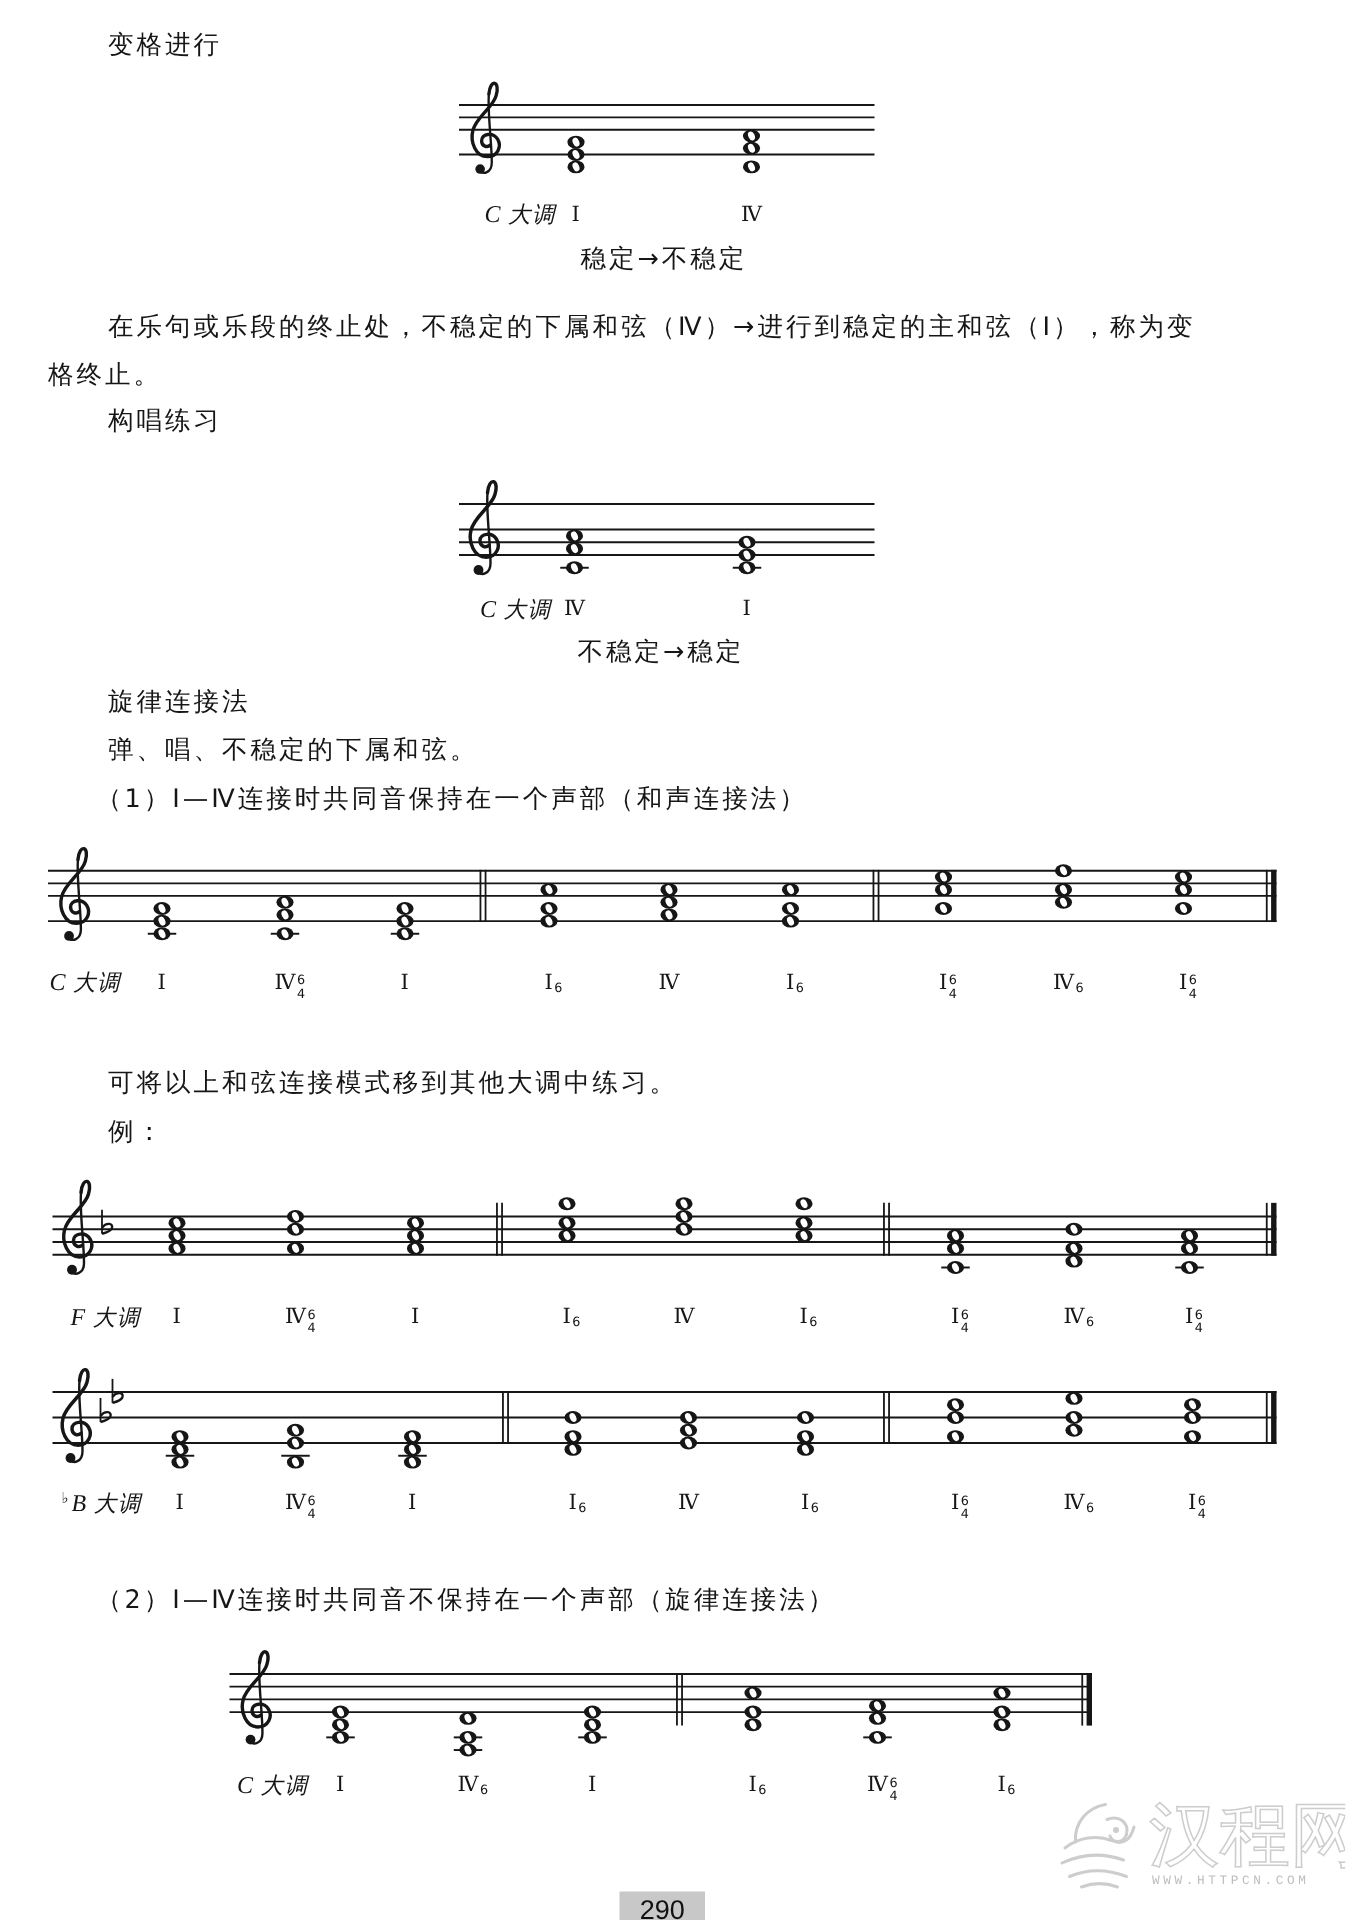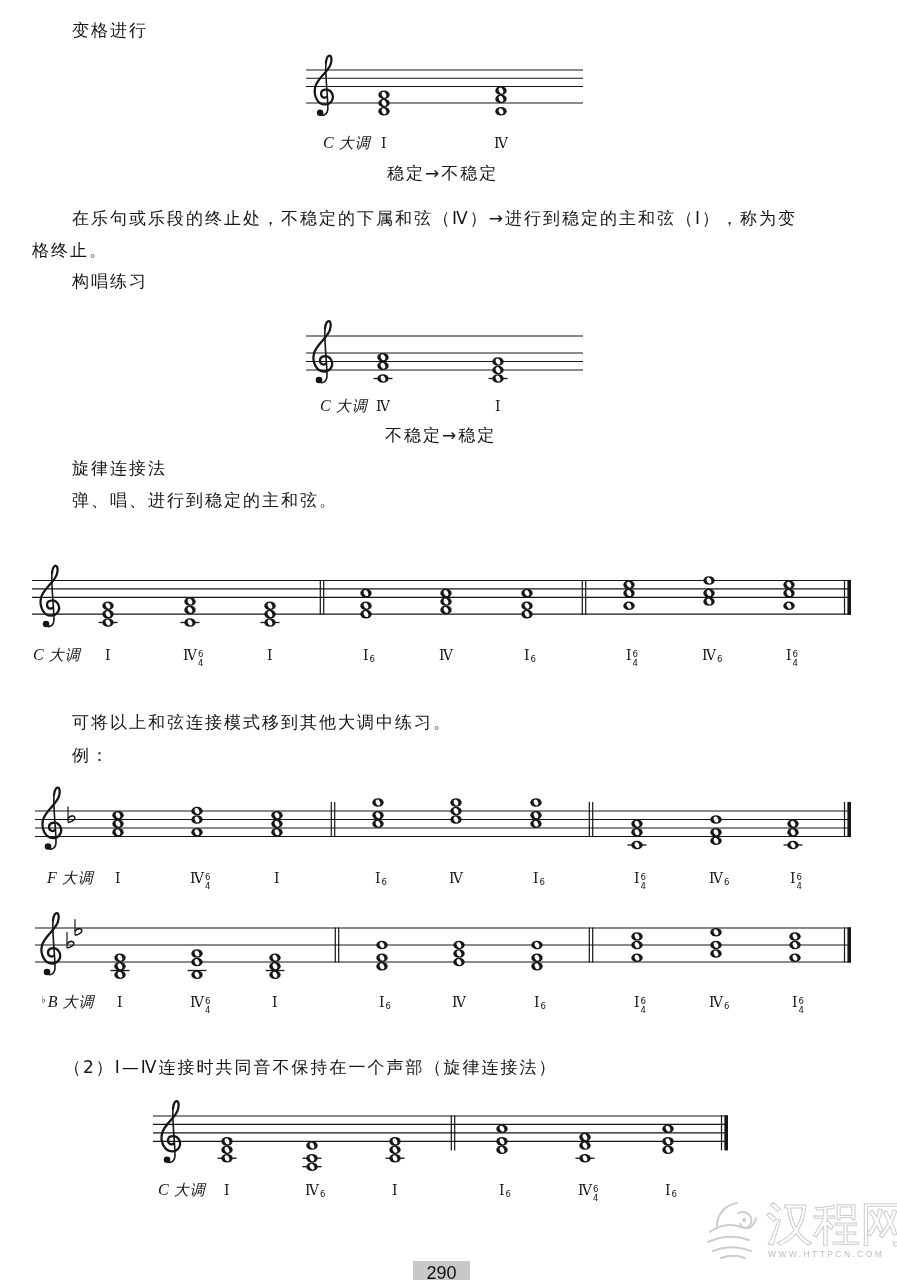--- a/index.html
+++ b/index.html
@@ -58,40 +58,41 @@
   .watermark-logo{position:absolute;left:705px;top:1198px;}
   .watermark-logo path{fill:none;stroke:var(--watermark);stroke-width:2;stroke-linecap:round;}
   .watermark-logo circle{fill:var(--watermark);}
   .watermark-brand{
     position:absolute;left:766px;top:1204px;white-space:nowrap;
     font-family:"DejaVu Sans",sans-serif;font-size:47px;line-height:40px;
     color:transparent;-webkit-text-stroke:1px var(--watermark);
   }
   .watermark-url{
     position:absolute;left:768px;top:1249px;white-space:nowrap;
-    font-family:Liberation Sans, sans-serif;font-size:8.5px;line-height:10px;
+    font-family:Liberation Mono, monospace;font-size:8.5px;line-height:10px;
     letter-spacing:2.4px;color:#bdbdbd;
   }
 </style>
 </head>
 <body>
 
 <div id="page">
 
   <div class="txt" style="left:72px;top:20px">变格进行</div>
   <div class="txt" style="left:387px;top:163px">稳定→不稳定</div>
 
   <div class="txt" style="left:72px;top:208px">在乐句或乐段的终止处，不稳定的下属和弦（Ⅳ）→进行到稳定的主和弦（Ⅰ），称为变</div>
   <div class="txt" style="left:32px;top:240px">格终止。</div>
 
   <div class="txt" style="left:72px;top:271px">构唱练习</div>
   <div class="txt" style="left:385px;top:425px">不稳定→稳定</div>
 
   <div class="txt" style="left:72px;top:458px">旋律连接法</div>
-  <div class="txt" style="left:72px;top:490px">弹、唱、进行到稳定的主和弦。</div>
+  <div class="txt" style="left:72px;top:490px">弹、唱、不稳定的下属和弦。</div>
+  <div class="txt" style="left:64px;top:523px">（1）Ⅰ—Ⅳ连接时共同音保持在一个声部（和声连接法）</div>
 
   <div class="txt" style="left:72px;top:712px">可将以上和弦连接模式移到其他大调中练习。</div>
   <div class="txt" style="left:72px;top:745px">例：</div>
 
   <div class="txt" style="left:64px;top:1057px">（2）Ⅰ—Ⅳ连接时共同音不保持在一个声部（旋律连接法）</div>
 
   <svg id="score-svg" width="897" height="1280" viewBox="0 0 897 1280">
       <g>
         <line x1="306" x2="583" y1="70" y2="70" class="staff-line"></line>
         <line x1="306" x2="583" y1="78.25" y2="78.25" class="staff-line"></line>

